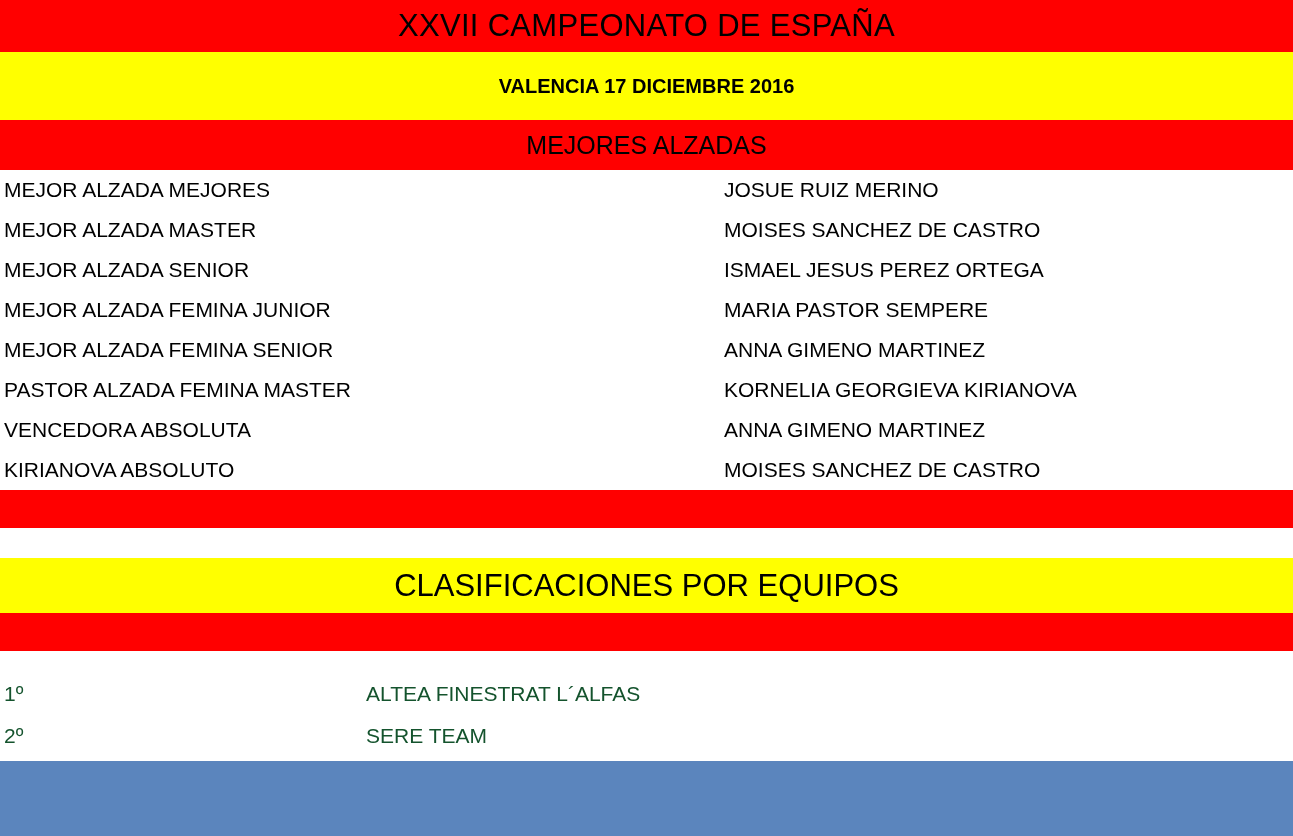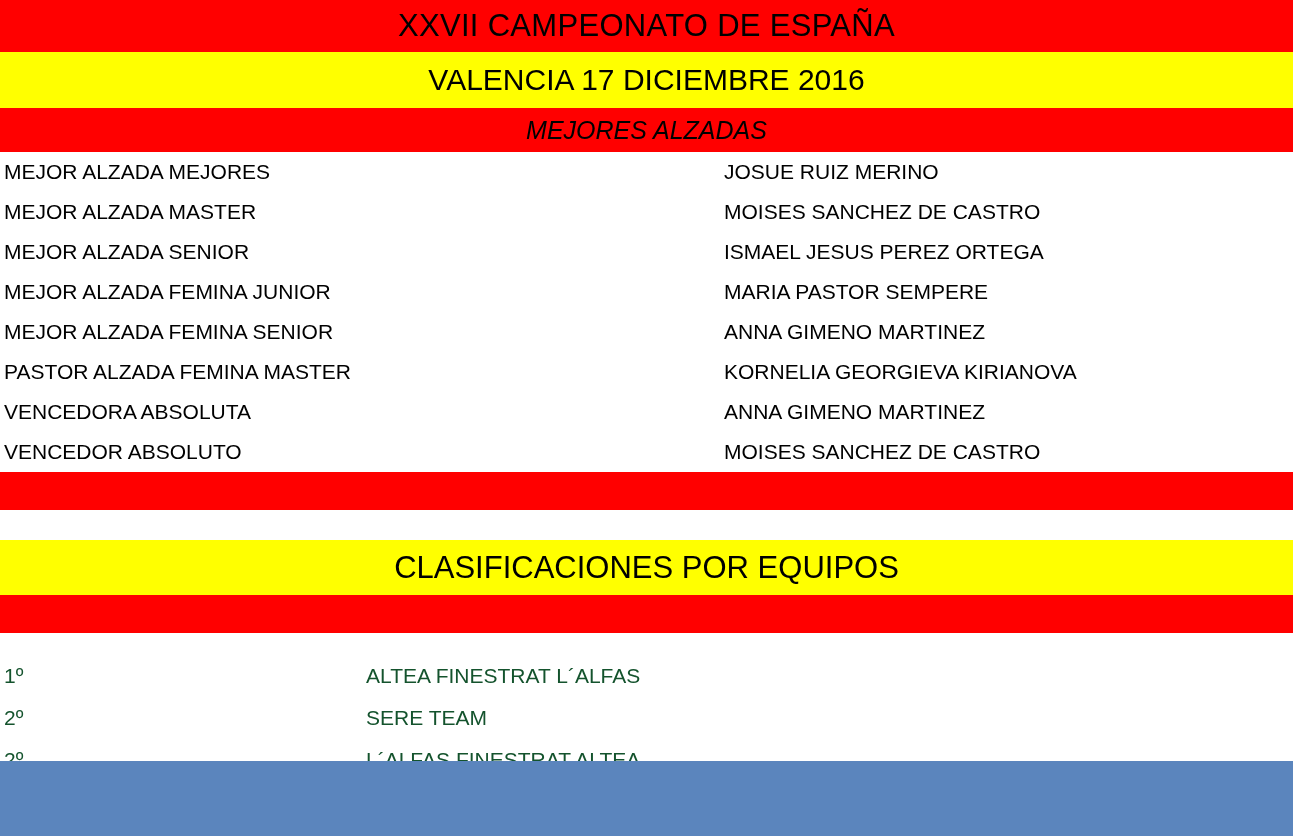--- a/index.html
+++ b/index.html
@@ -37,27 +37,27 @@
   .band-yellow {
     background: #ffff00;
   }
 
   .title-1 {
     height: 52px;
     font-size: 31px;
     letter-spacing: 0.3px;
   }
   .title-2 {
-    height: 56px;
-    font-size: 30px;
+    height: 68px;
+    font-size: 20px;
+    font-weight: bold;
   }
   .title-3 {
-    height: 44px;
+    height: 50px;
     font-size: 25px;
-    font-style: italic;
   }
 
   
   .awards {
     width: 100%;
     border-collapse: collapse;
     table-layout: fixed;
   }
   .awards td {
     font-size: 21px;
@@ -162,21 +162,21 @@
       </tr>
       <tr>
         <td class="col-label">PASTOR ALZADA FEMINA MASTER</td>
         <td class="col-value">KORNELIA GEORGIEVA KIRIANOVA</td>
       </tr>
       <tr>
         <td class="col-label">VENCEDORA ABSOLUTA</td>
         <td class="col-value">ANNA GIMENO MARTINEZ</td>
       </tr>
       <tr>
-        <td class="col-label">VENCEDOR ABSOLUTO</td>
+        <td class="col-label">KIRIANOVA ABSOLUTO</td>
         <td class="col-value">MOISES SANCHEZ DE CASTRO</td>
       </tr>
     </tbody>
   </table>
 
   <div class="band band-red spacer-red-1"></div>
   <div class="spacer-white"></div>
   <div class="band band-yellow teams-title">CLASIFICACIONES POR EQUIPOS</div>
   <div class="band band-red spacer-red-2"></div>
   <div class="spacer-white-2"></div>

